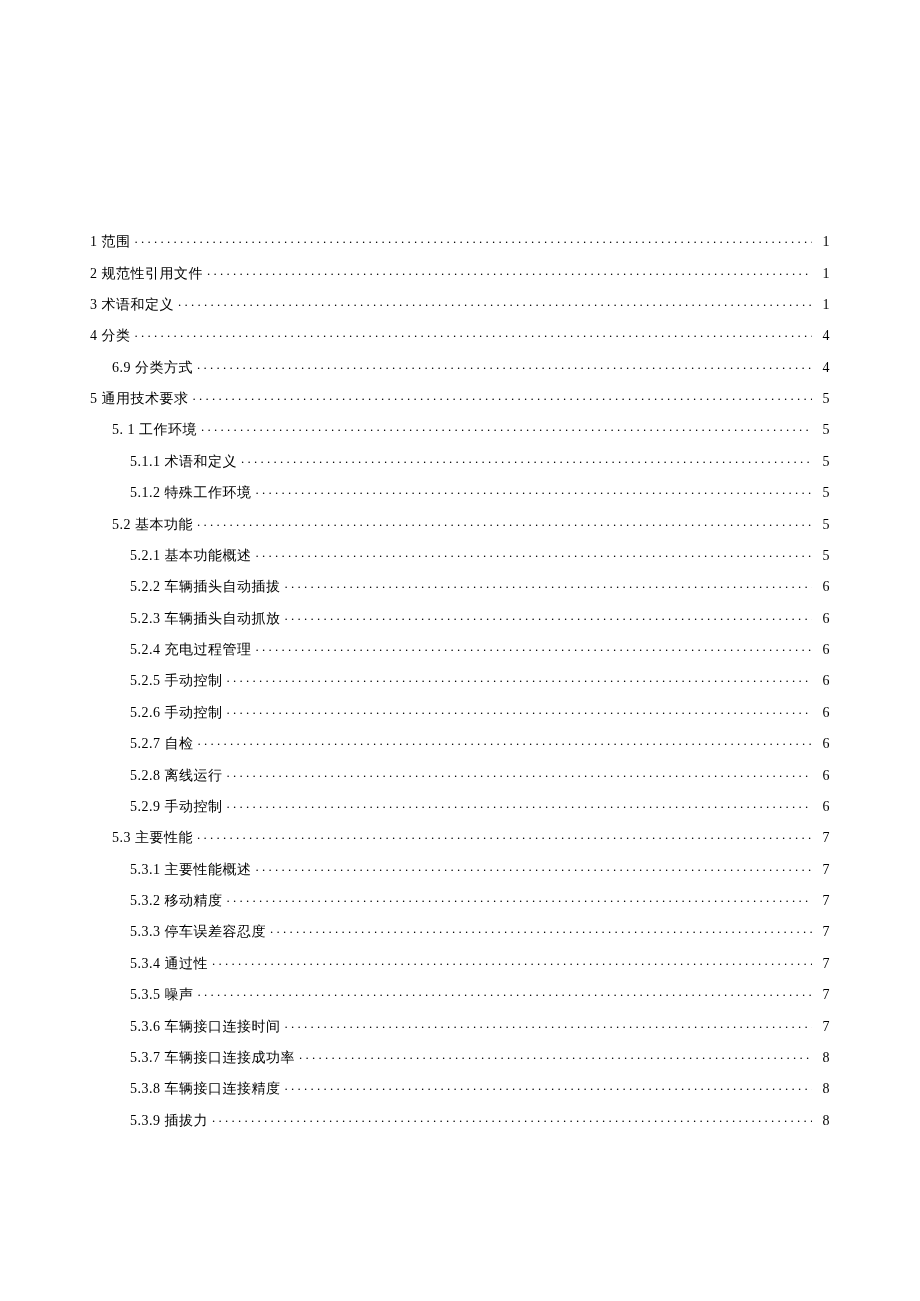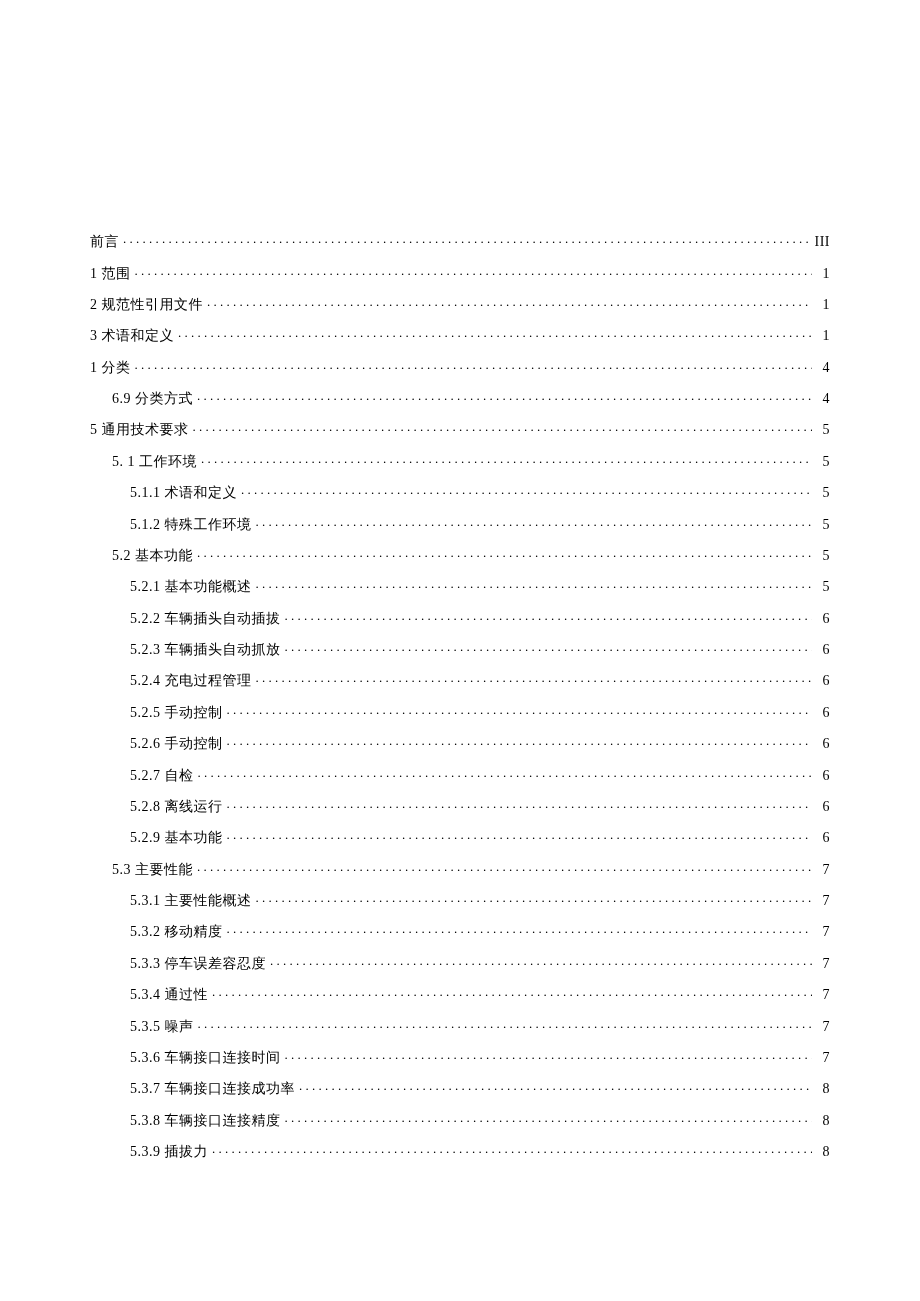--- a/index.html
+++ b/index.html
@@ -54,41 +54,36 @@
   .lvl-0 { padding-left: 0px; }
   .lvl-1 { padding-left: 22px; }
   .lvl-2 { padding-left: 40px; }
 </style>
 </head>
 <body>
 
 <div class="page">
   <div id="toc-container">
       <div class="toc-line">
-        <span class="toc-title lvl-0">前言</span>
-        <span class="toc-dots"></span>
-        <span class="toc-page">III</span>
-      </div>
-      <div class="toc-line">
         <span class="toc-title lvl-0">1 范围</span>
         <span class="toc-dots"></span>
         <span class="toc-page">1</span>
       </div>
       <div class="toc-line">
         <span class="toc-title lvl-0">2 规范性引用文件</span>
         <span class="toc-dots"></span>
         <span class="toc-page">1</span>
       </div>
       <div class="toc-line">
         <span class="toc-title lvl-0">3 术语和定义</span>
         <span class="toc-dots"></span>
         <span class="toc-page">1</span>
       </div>
       <div class="toc-line">
-        <span class="toc-title lvl-0">1 分类</span>
+        <span class="toc-title lvl-0">4 分类</span>
         <span class="toc-dots"></span>
         <span class="toc-page">4</span>
       </div>
       <div class="toc-line">
         <span class="toc-title lvl-1">6.9 分类方式</span>
         <span class="toc-dots"></span>
         <span class="toc-page">4</span>
       </div>
       <div class="toc-line">
         <span class="toc-title lvl-0">5 通用技术要求</span>
@@ -149,21 +144,21 @@
         <span class="toc-title lvl-2">5.2.7 自检</span>
         <span class="toc-dots"></span>
         <span class="toc-page">6</span>
       </div>
       <div class="toc-line">
         <span class="toc-title lvl-2">5.2.8 离线运行</span>
         <span class="toc-dots"></span>
         <span class="toc-page">6</span>
       </div>
       <div class="toc-line">
-        <span class="toc-title lvl-2">5.2.9 基本功能</span>
+        <span class="toc-title lvl-2">5.2.9 手动控制</span>
         <span class="toc-dots"></span>
         <span class="toc-page">6</span>
       </div>
       <div class="toc-line">
         <span class="toc-title lvl-1">5.3 主要性能</span>
         <span class="toc-dots"></span>
         <span class="toc-page">7</span>
       </div>
       <div class="toc-line">
         <span class="toc-title lvl-2">5.3.1 主要性能概述</span>

